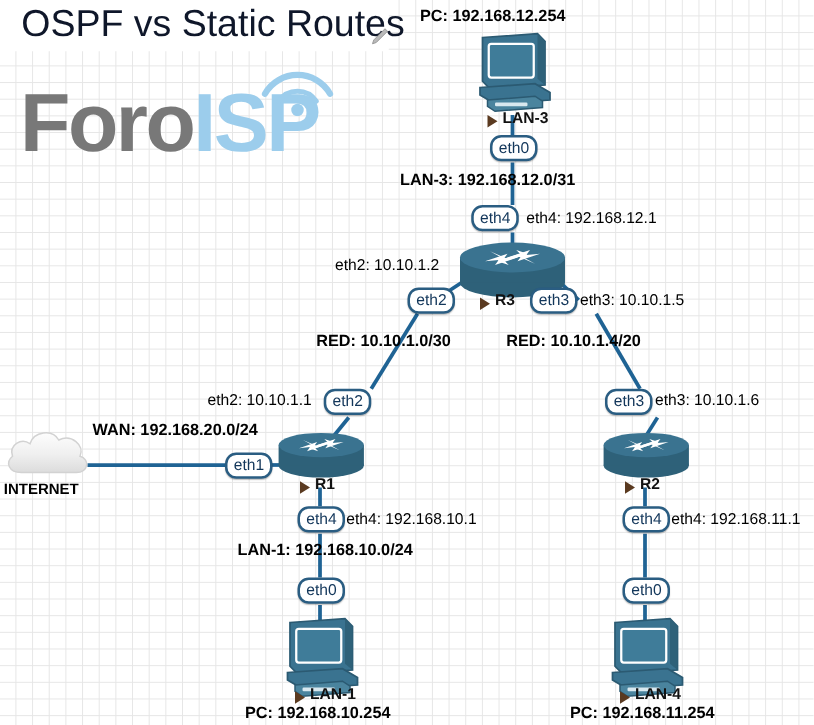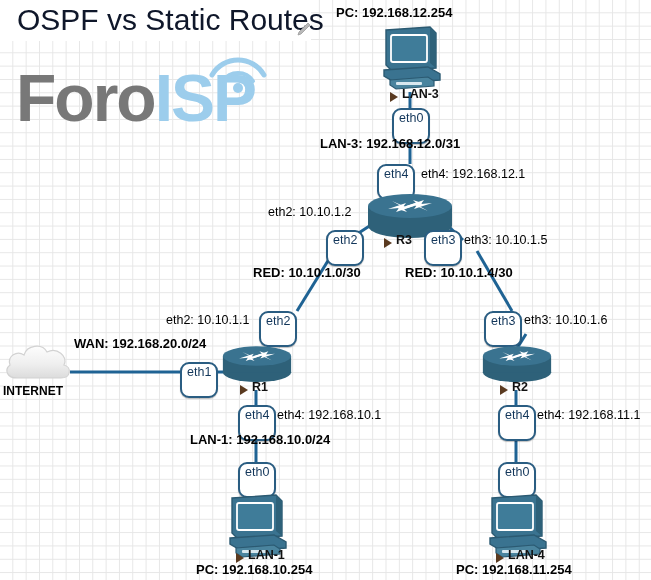--- a/index.html
+++ b/index.html
@@ -55,21 +55,21 @@
     position:absolute;width:0;height:0;
     border-left:8px solid #5a3a20;
     border-top:5px solid transparent;
     border-bottom:5px solid transparent;
   }
 
   
   .pill{
     position:absolute;
     box-sizing:border-box;
-    height:36px;padding:0 5px;
+    height:21px;padding:0 5px;
     background:#ffffff;
     border:2px solid #2a5d82;
     border-radius:9px;
     box-shadow:0 1px 1px rgba(0,0,0,.25);
     font-size:12.5px;line-height:17px;color:#12365a;
     font-weight:normal;text-align:center;
     white-space:nowrap;
   }
 
   svg.wires{position:absolute;left:0;top:0;width:651px;height:580px;pointer-events:none;}
@@ -170,21 +170,21 @@
   <div class="tri" style="left:384px;top:238px;"></div>
   <div class="node-name" style="left:396px;top:233px;">R3</div>
 
   <div class="lbl n" style="left:268px;top:205px;">eth2: 10.10.1.2</div>
   <div class="pill" style="left:326px;top:230px;">eth2</div>
 
   <div class="pill" style="left:424px;top:230px;">eth3</div>
   <div class="lbl n" style="left:464px;top:233px;">eth3: 10.10.1.5</div>
 
   <div class="lbl b" style="left:253px;top:266px;">RED: 10.10.1.0/30</div>
-  <div class="lbl b" style="left:405px;top:266px;">RED: 10.10.1.4/30</div>
+  <div class="lbl b" style="left:405px;top:266px;">RED: 10.10.1.4/20</div>
 
   <div class="lbl n" style="left:166px;top:313px;">eth2: 10.10.1.1</div>
   <div class="pill" style="left:259px;top:311px;">eth2</div>
 
   <div class="lbl b" style="left:74px;top:337px;">WAN: 192.168.20.0/24</div>
 
   <svg class="device" style="left:218px;top:343px;width:78px;height:44px;" viewBox="0 0 96 48">
     <ellipse cx="48" cy="33" rx="42" ry="12" fill="#2e6179"></ellipse>
     <rect x="6" y="13" width="84" height="20" fill="#2e6179"></rect>
     <ellipse cx="48" cy="13" rx="42" ry="12" fill="#3a7390"></ellipse>

